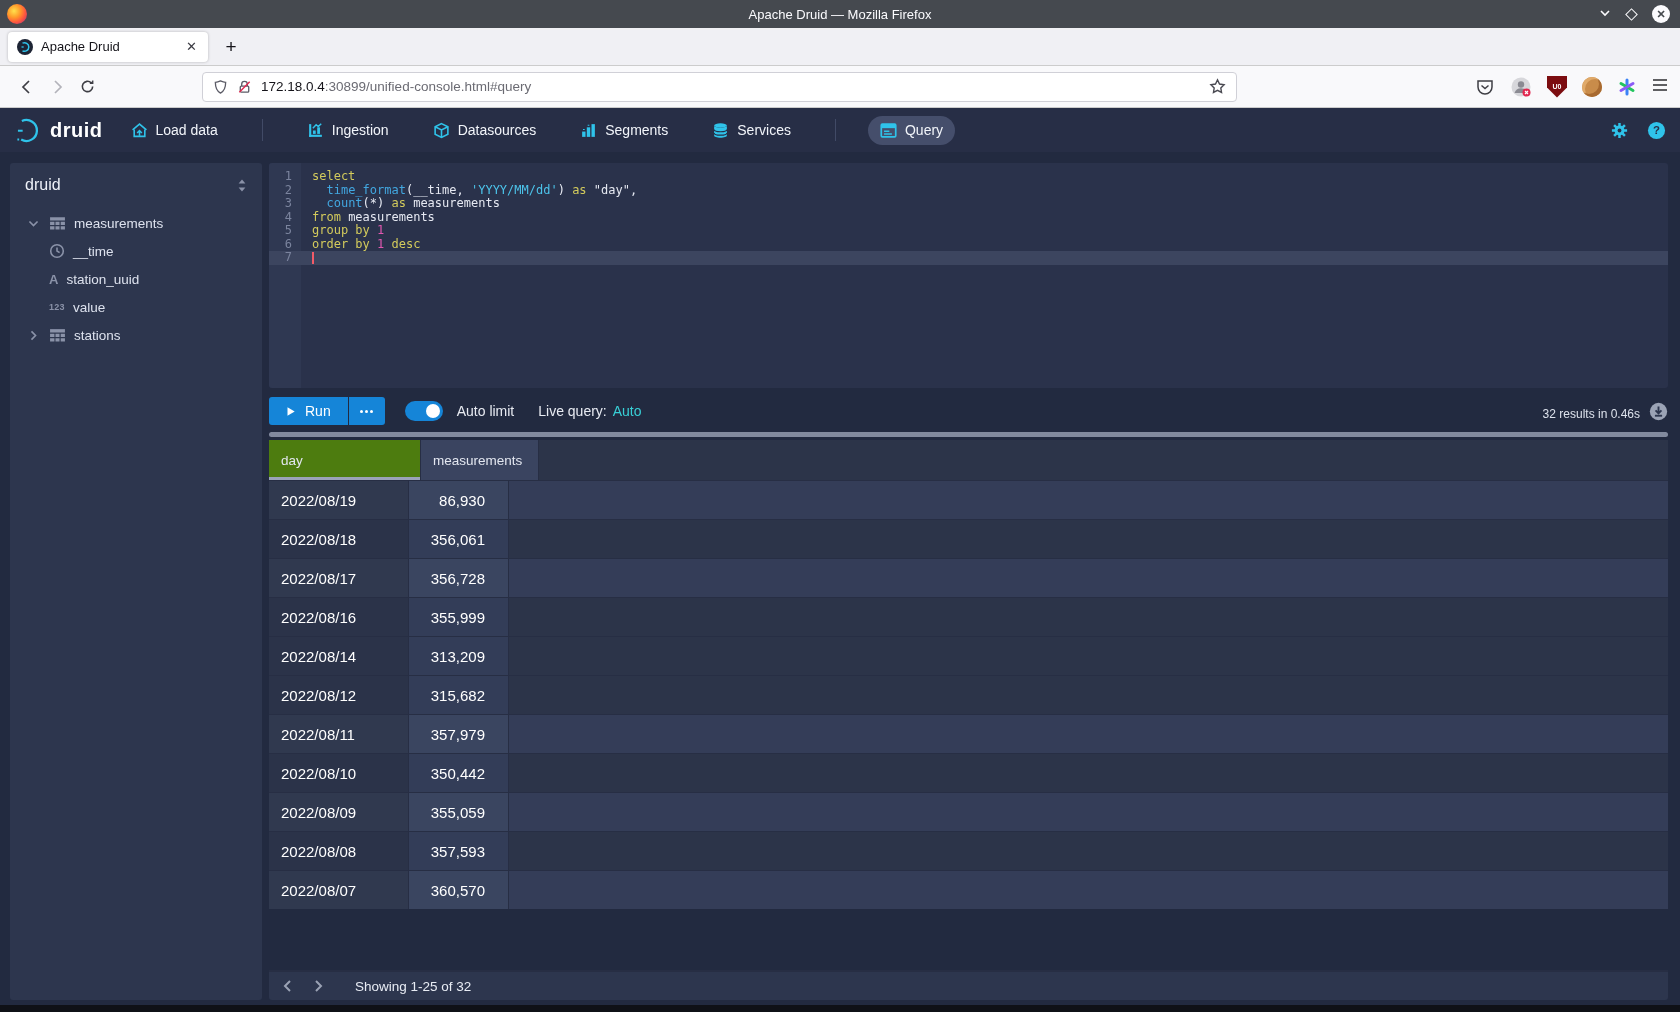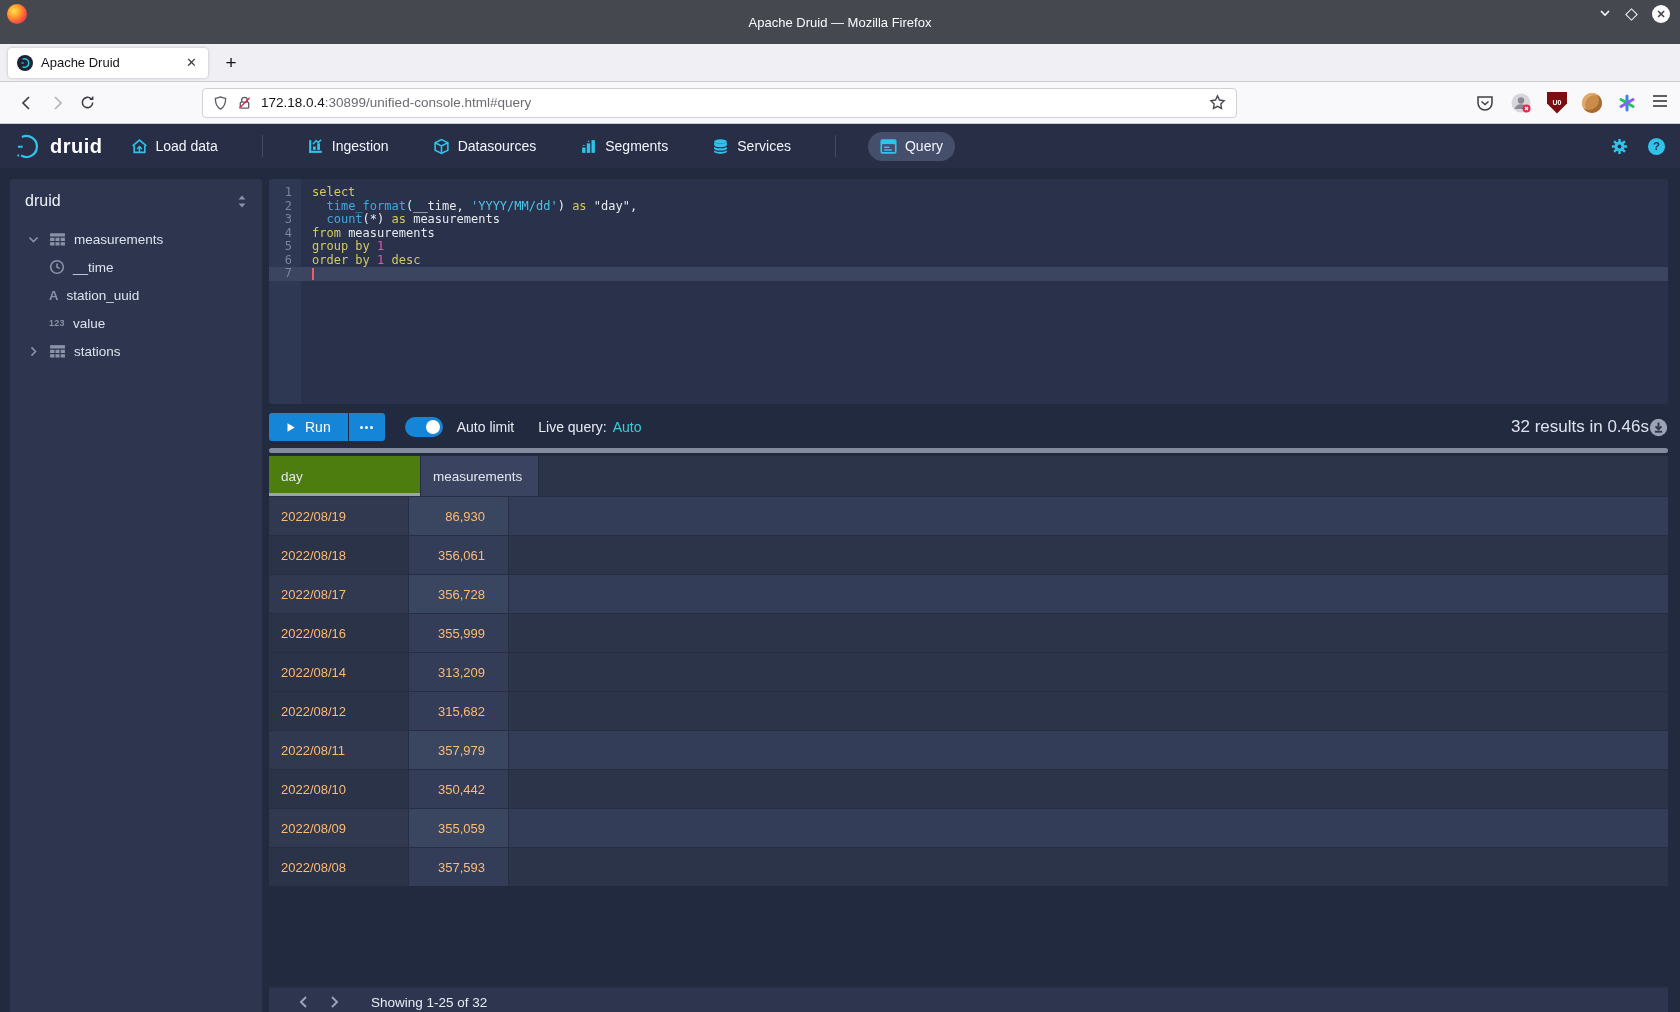--- a/index.html
+++ b/index.html
@@ -1,21 +1,21 @@
 <!DOCTYPE html>
 <html><head>
 <meta charset="utf-8">
 <style>
   *{box-sizing:border-box;margin:0;padding:0}
   html,body{width:1680px;height:1012px;overflow:hidden;background:#0f1117}
   body{font-family:"Liberation Sans",sans-serif}
   .screen{width:1680px;height:1012px;display:flex;flex-direction:column}
 
   
-  .titlebar{height:44px;background:#45494f;display:flex;align-items:center;position:relative;flex:none}
+  .titlebar{height:28px;background:#45494f;display:flex;align-items:center;position:relative;flex:none}
   .ff-logo{position:absolute;left:7px;top:4px;width:20px;height:20px;border-radius:50%;
     background:radial-gradient(circle at 35% 35%,#ffe14d 0%,#ff9a2a 35%,#ff5a3c 60%,#c7366b 85%);}
   .tb-title{flex:1;text-align:center;color:#fbfbfe;font-size:13px}
   .tb-controls{position:absolute;right:10px;top:0;height:28px;display:flex;align-items:center;gap:16px;color:#fbfbfe}
   .wc-diamond{width:9px;height:9px;border:1.5px solid #fbfbfe;transform:rotate(45deg)}
   .wc-close{width:18px;height:18px;border-radius:50%;background:#fbfbfe;color:#45494f;display:flex;align-items:center;justify-content:center;font-size:11px;font-weight:700}
 
   
   .tabbar{height:38px;background:#f0f0f4;border-bottom:1px solid #ccc;display:flex;align-items:center;flex:none}
   .tab{margin-left:8px;width:200px;height:30px;background:#fff;border-radius:4px;box-shadow:0 0 3px rgba(0,0,0,.25);
@@ -83,39 +83,39 @@
   .btn-run{height:28px;background:#1585d8;color:#fff;border:none;border-radius:3px 0 0 3px;
     display:flex;align-items:center;gap:9px;padding:0 17px;font-size:14px;font-family:inherit}
   .btn-more{height:28px;width:36px;background:#1585d8;color:#fff;border:none;border-radius:0 3px 3px 0;
     margin-left:1px;display:flex;align-items:center;justify-content:center;gap:2px}
   .dot{width:3px;height:3px;border-radius:50%;background:#fff}
   .toggle{width:38px;height:20px;border-radius:10px;background:#1585d8;position:relative;margin-left:6px}
   .knob{position:absolute;width:14px;height:14px;border-radius:50%;background:#fff;top:3px;right:3px}
   .rb-label{color:#e8ebf2;font-size:14px}
   .live{display:flex;gap:6px;margin-left:10px}
   .live-val{color:#38cfd6}
-  .results-summary{margin-left:auto;display:flex;align-items:flex-end;color:#dde2ec;font-size:17px}
+  .results-summary{margin-left:auto;display:flex;align-items:flex-end;gap:9px;color:#dde2ec;font-size:12px}
 
   .hscroll{height:5px;background:#828a9e;border-radius:3px;margin:4px 0 3px;flex:none}
 
   .results{flex:1;min-height:0;overflow:hidden}
   .thead{height:40px;display:flex}
   .th{display:flex;align-items:center;padding:0 12px;font-size:13.5px;color:#e3e7f0;border-right:1px solid #272e44}
   .th-day{width:152px;background:#4d7c0f;box-shadow:inset 0 -3px 0 #9ba3b8}
   .th-meas{width:118px;background:#3a4460}
   .th-rest{flex:1;background:#2c3449;border-right:none}
   .row{height:39px;display:flex;border-top:1px solid #272e44}
-  .cell{display:flex;align-items:center;padding:0 12px;font-size:13px;color:#fdba74;border-right:1px solid #272e44}
+  .cell{display:flex;align-items:center;padding:0 12px;font-size:15px;color:#ffffff;border-right:1px solid #272e44}
   .c-day{width:140px}.c-meas{width:100px}.c-rest{flex:1;border-right:none}
   .row.odd  .c-day{background:#30394f}.row.odd  .c-meas{background:#3a4560}.row.odd  .c-rest{background:#343d58}
   .row.even .c-day{background:#2b3349}.row.even .c-meas{background:#333d58}.row.even .c-rest{background:#2c3449}
   .val{min-width:64px;text-align:right}
 
   .tfoot{height:30px;background:#2d364e;border-top:2px solid #272e44;border-radius:0 0 3px 3px;
-    display:flex;align-items:center;padding:0 20px;flex:none}
+    display:flex;align-items:center;padding:0 4px;flex:none}
   .pg-btn{width:30px;height:26px;display:flex;align-items:center;justify-content:center;color:#9aa2b4}
   .showing{margin-left:22px;color:#e8ecf4;font-size:13.5px}
 
   .bottom-strip{height:7px;background:#0f1117;flex:none}
   .icon{display:inline-flex;align-items:center;justify-content:center}
 </style>
 </head>
 <body>
 
 <div class="screen">
@@ -526,20 +526,27 @@
                 </div>
                 <div class="cell c-rest"></div>
               </div>
               <div class="row even">
                 <div class="cell c-day">2022/08/08</div>
                 <div class="cell c-meas">
                   <span class="val">357,593</span>
                 </div>
                 <div class="cell c-rest"></div>
               </div>
+              <div class="row odd">
+                <div class="cell c-day">2022/08/07</div>
+                <div class="cell c-meas">
+                  <span class="val">360,570</span>
+                </div>
+                <div class="cell c-rest"></div>
+              </div>
             </div>
         </div>
 
         <div class="tfoot">
           <span class="pg-btn icon">
             <svg width="12" height="14" viewBox="0 0 12 14" fill="none" stroke="#9aa2b4" stroke-width="2">
                 <path d="M8 2L3 7l5 5"></path>
               </svg>
           </span>
           <span class="pg-btn icon">

